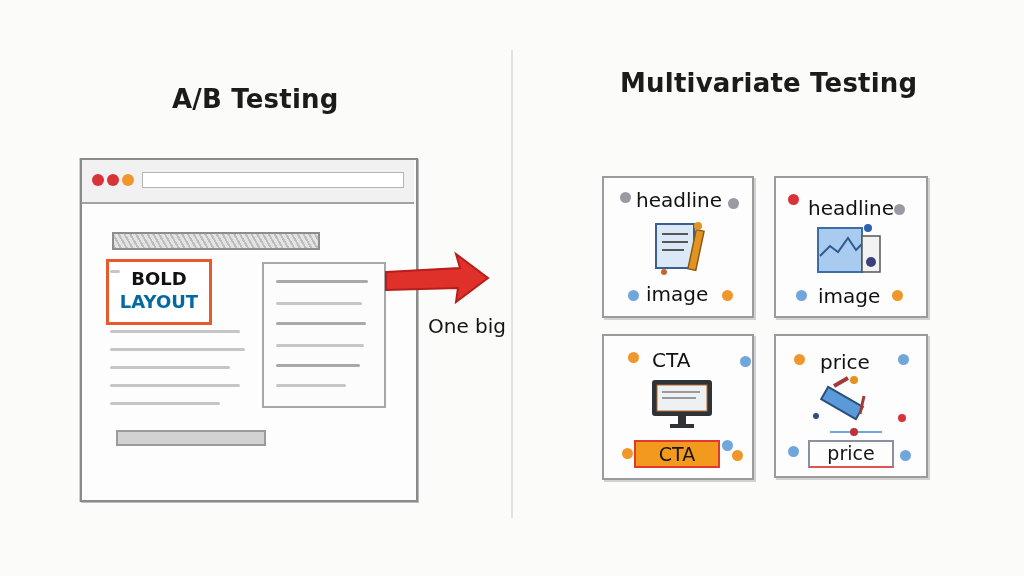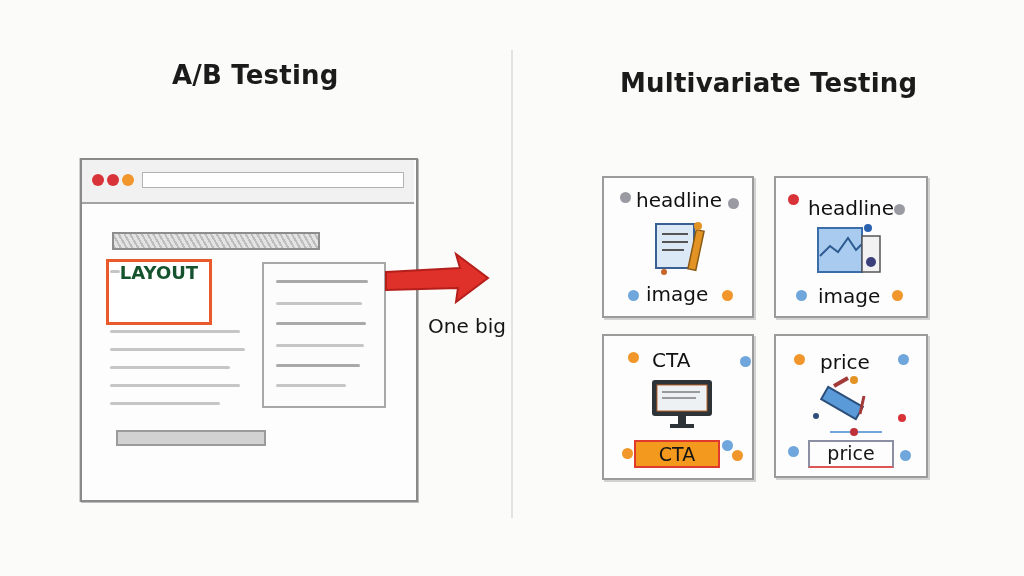--- a/index.html
+++ b/index.html
@@ -13,34 +13,35 @@
   .gray{background:#9a9aa3;}
   .blue{background:#6fa6dc;}
   .orange{background:#f0962a;}
   .red{background:#d9333a;}
   .cell{position:absolute;background:#fdfdfd;border:2px solid #9b9b9b;box-shadow:2px 2px 0 #d2d2d2;}
   .cell-lbl{position:absolute;font-size:20px;color:#111;}
 </style>
 </head>
 <body>
 
-<div class="title" style="left:172px;top:60px;">A/B Testing</div>
+<div class="title" style="left:172px;top:84px;">A/B Testing</div>
 
 <div>
   <div class="sk" style="left:80px;top:158px;width:334px;height:340px;background:#fdfdfd;"></div>
   <div style="position:absolute;left:82px;top:160px;width:332px;height:42px;background:#f1f1f1;border-bottom:2px solid #a3a3a3;"></div>
   <div class="dot red" style="left:92px;top:174px;width:12px;height:12px;"></div>
   <div class="dot red" style="left:107px;top:174px;width:12px;height:12px;"></div>
   <div class="dot orange" style="left:122px;top:174px;width:12px;height:12px;"></div>
   <div style="position:absolute;left:142px;top:172px;width:260px;height:14px;background:#fff;border:1px solid #b3b3b3;"></div>
 
   <div style="position:absolute;left:112px;top:232px;width:204px;height:14px;background:repeating-linear-gradient(60deg,#bdbdbd 0 2px,#e3e3e3 2px 5px);border:2px solid #8d8d8d;"></div>
 
   <div style="position:absolute;left:106px;top:259px;width:100px;height:60px;border:3px solid #e85a2b;background:#fff;">
-    <div style="text-align:center;font-weight:bold;font-size:18px;line-height:22px;color:#14532d;">LAYOUT</div>
+    <div style="text-align:center;font-weight:bold;font-size:18px;line-height:24px;margin-top:5px;color:#111;">BOLD</div>
+    <div style="text-align:center;font-weight:bold;font-size:18px;line-height:22px;color:#0369a1;">LAYOUT</div>
   </div>
 
   <div class="line" style="left:110px;top:330px;width:130px;"></div>
   <div class="line" style="left:110px;top:348px;width:135px;"></div>
   <div class="line" style="left:110px;top:366px;width:120px;"></div>
   <div class="line" style="left:110px;top:384px;width:130px;"></div>
   <div class="line" style="left:110px;top:402px;width:110px;"></div>
   <div class="line" style="left:110px;top:270px;width:10px;"></div>
 
   <div style="position:absolute;left:262px;top:262px;width:120px;height:142px;border:2px solid #a8a8a8;background:#fcfcfc;"></div>

